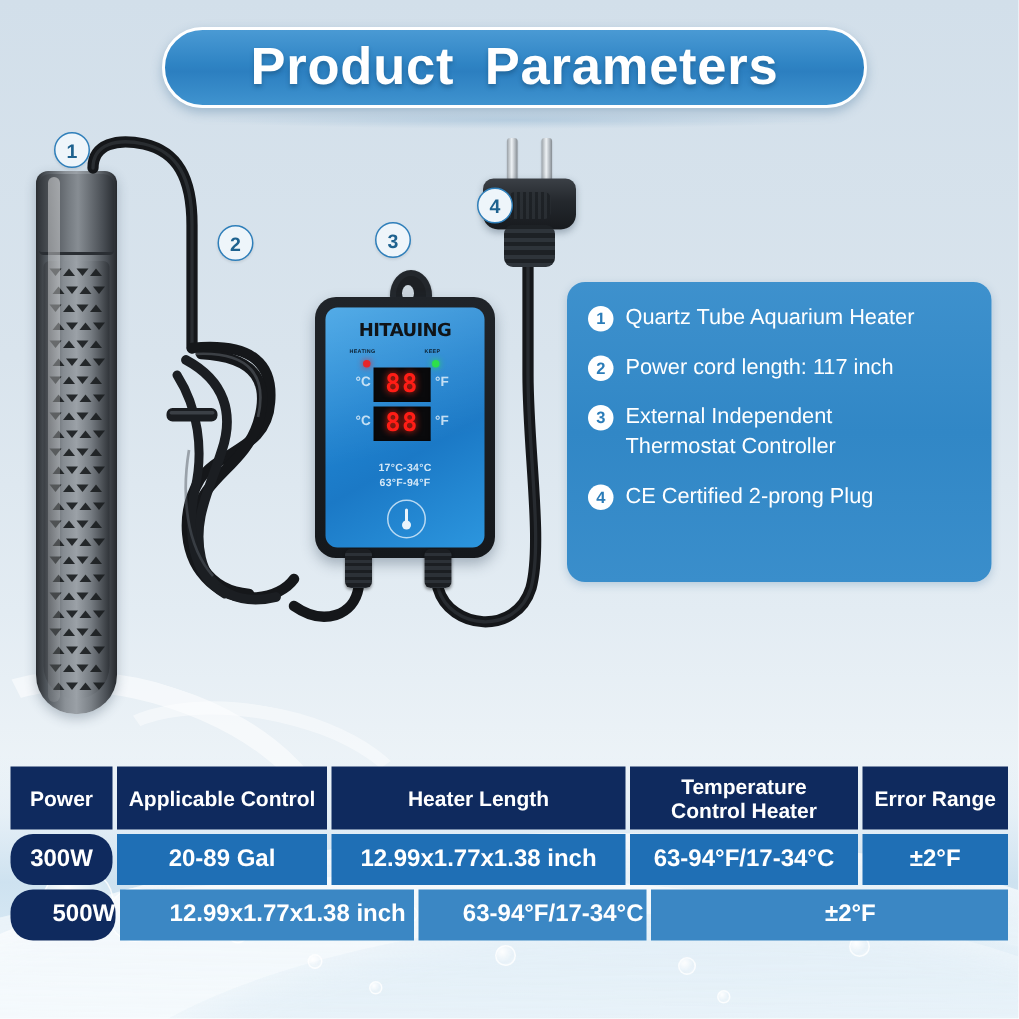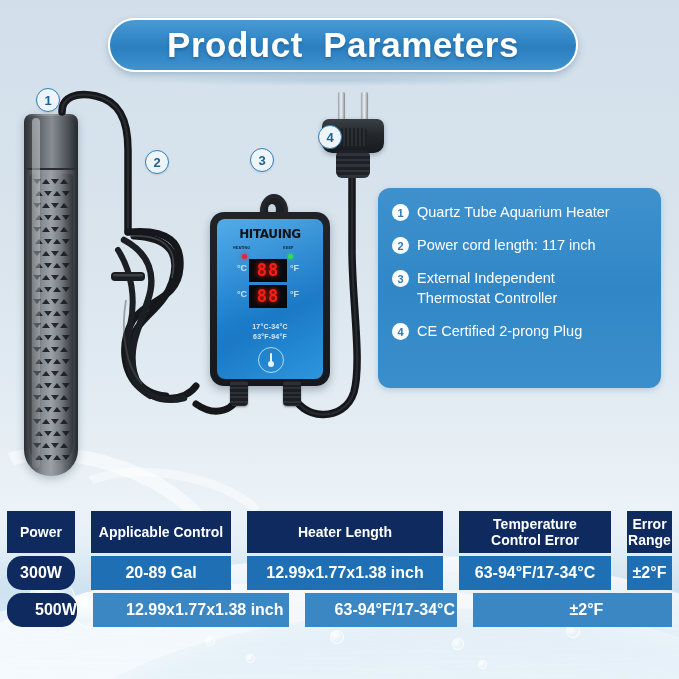--- a/index.html
+++ b/index.html
@@ -96,21 +96,21 @@
   }
   .heater-gloss{
     position:absolute;left:8px;top:4px;width:8px;height:350px;border-radius:6px;
     background:linear-gradient(180deg,rgba(255,255,255,.42),rgba(255,255,255,.10));
   }
 
   
   .svg-layer{position:absolute;left:0;top:0;width:679px;height:679px;pointer-events:none;}
 
   
-  .ctrl{position:absolute;left:210px;top:194px;width:120px;height:192px;}
+  .ctrl{position:absolute;left:210px;top:180px;width:120px;height:192px;}
   .ctrl-loop{
     position:absolute;left:50px;top:0px;width:20px;height:26px;border-radius:50%;
     background:#1d2024;border:4px solid #23272c;
     box-shadow:0 1px 2px rgba(0,0,0,.4);
   }
   .ctrl-loop:after{
     content:"";position:absolute;left:4px;top:6px;width:8px;height:11px;border-radius:50%;
     background:#ccd6de;
   }
   .ctrl-shell{
@@ -199,21 +199,21 @@
   .blt-num{
     flex:0 0 auto;width:17px;height:17px;border-radius:50%;background:#ffffff;
     color:#2b7cb8;font-size:11px;font-weight:bold;
     display:flex;align-items:center;justify-content:center;margin-top:2px;
   }
   .blt-txt{margin-left:8px;color:#ffffff;font-size:14.5px;line-height:20px;}
   .blt-txt .l2{display:block;}
 
   
   .tbl{position:absolute;left:7px;top:511px;width:665px;}
-  .trow{display:flex;gap:16px;margin-bottom:3px;}
+  .trow{display:flex;gap:3px;margin-bottom:3px;}
   .cell{
     box-sizing:border-box;display:flex;align-items:center;justify-content:center;text-align:center;
     color:#ffffff;
   }
   .c-pow{flex:0 0 68px;}
   .c-gal{flex:0 0 140px;}
   .c-len{flex:0 0 196px;}
   .c-tmp{flex:0 0 152px;}
   .c-err{flex:1 1 auto;}
   .hdr .cell{height:42px;background:#0f2a5e;font-size:14px;font-weight:bold;line-height:16px;}
@@ -461,21 +461,21 @@
 </div>
 
 <div class="tbl">
   <div class="trow hdr">
     <div class="cell c-pow">Power</div>
     <div class="cell c-gal">Applicable Control</div>
     <div class="cell c-len">Heater Length</div>
     <div class="cell c-tmp">
       <span>
         <span>Temperature</span><br>
-        <span>Control Error</span>
+        <span>Control Heater</span>
       </span>
     </div>
     <div class="cell c-err">Error Range</div>
   </div>
 
   <div class="trow brow r1">
     <div class="cell c-pow">300W</div>
     <div class="cell c-gal">20-89 Gal</div>
     <div class="cell c-len">12.99x1.77x1.38 inch</div>
     <div class="cell c-tmp">63-94°F/17-34°C</div>

